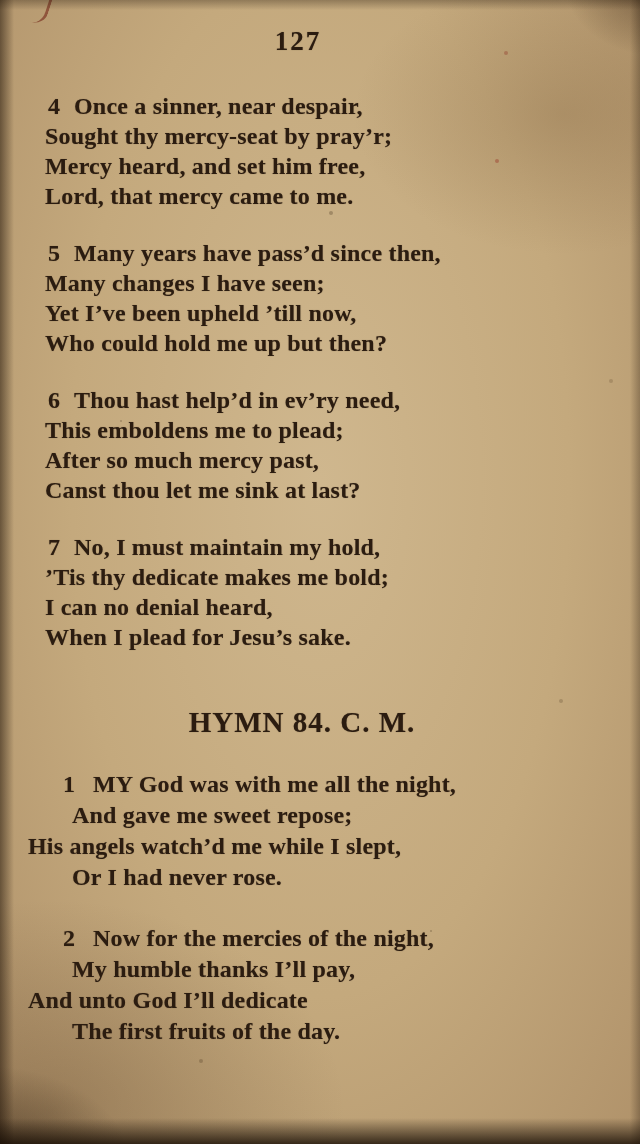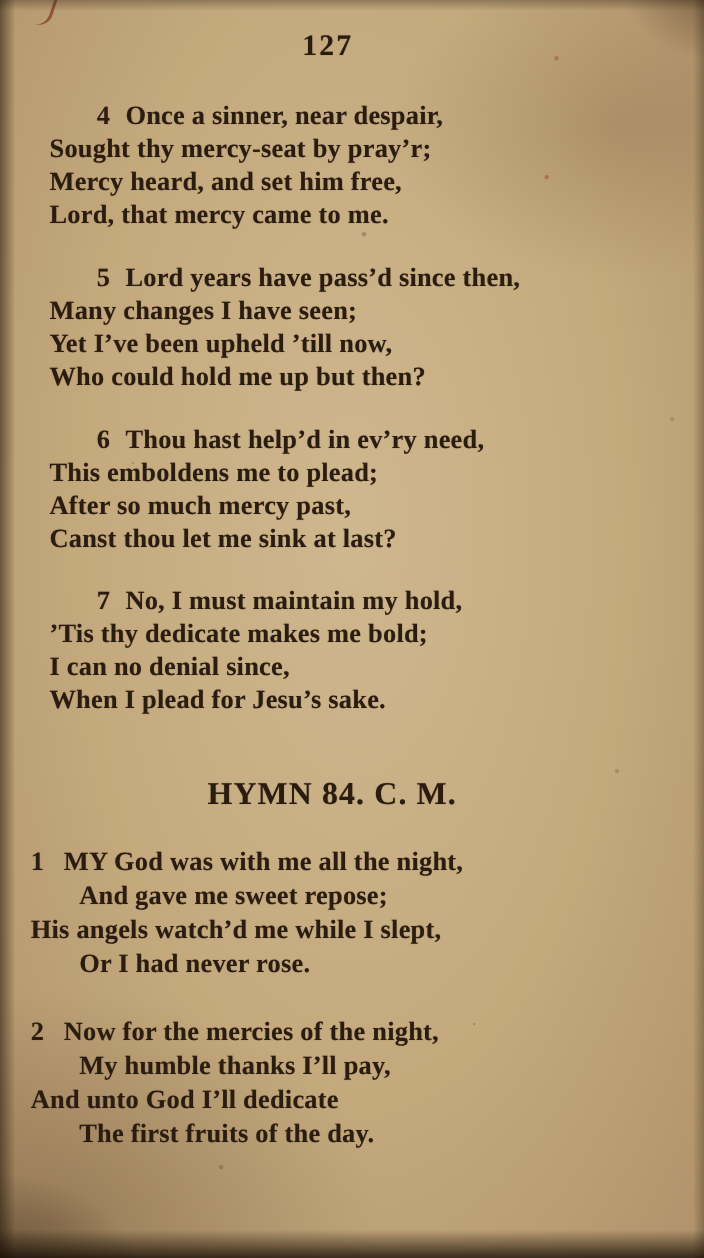--- a/index.html
+++ b/index.html
@@ -52,31 +52,31 @@
   }
   .line{
     font-size:24px;line-height:30px;white-space:nowrap;
     text-shadow:0 0 1px rgba(43,28,16,.40);
   }
   .num{display:inline-block;}
 
   .v47{margin:0 0 27px 0;}
   .v47.firstblock{margin-top:34px;}
   .v47 .line{padding-left:45px;}
-  .v47 .line.first{padding-left:48px;margin-left:40px;}
+  .v47 .line.first{padding-left:48px;}
   .v47 .num{width:26px;}
 
   .hymn-heading{
     margin:54px 0 30px 0;text-align:center;font-size:29px;letter-spacing:1px;
     transform:translateX(-18px);font-weight:700;
     text-shadow:0 0 1px rgba(43,28,16,.45);
   }
   .vh{margin:0 0 30px 0;}
   .vh .line{line-height:31px;}
-  .vh .line.first{padding-left:28px;}
+  .vh .line.first{padding-left:18px;margin-left:45px;}
   .vh .num{width:30px;}
   .vh .line.odd{padding-left:28px;}
   .vh .line.indent{padding-left:72px;}
 </style>
 </head>
 <body>
 
 <div class="scan">
 
   <div class="mark-topleft"></div>
@@ -87,37 +87,37 @@
   <div class="pagenum">127</div>
 
   <section class="v47 firstblock">
     <div class="line first"><span class="num">4</span><span>Once a sinner, near despair,</span></div>
     <div class="line">Sought thy mercy-seat by pray’r;</div>
     <div class="line">Mercy heard, and set him free,</div>
     <div class="line">Lord, that mercy came to me.</div>
   </section>
 
   <section class="v47">
-    <div class="line first"><span class="num">5</span><span>Lord years have pass’d since then,</span></div>
+    <div class="line first"><span class="num">5</span><span>Many years have pass’d since then,</span></div>
     <div class="line">Many changes I have seen;</div>
     <div class="line">Yet I’ve been upheld ’till now,</div>
     <div class="line">Who could hold me up but then?</div>
   </section>
 
   <section class="v47">
     <div class="line first"><span class="num">6</span><span>Thou hast help’d in ev’ry need,</span></div>
     <div class="line">This emboldens me to plead;</div>
     <div class="line">After so much mercy past,</div>
     <div class="line">Canst thou let me sink at last?</div>
   </section>
 
   <section class="v47">
     <div class="line first"><span class="num">7</span><span>No, I must maintain my hold,</span></div>
     <div class="line">’Tis thy dedicate makes me bold;</div>
-    <div class="line">I can no denial since,</div>
+    <div class="line">I can no denial heard,</div>
     <div class="line">When I plead for Jesu’s sake.</div>
   </section>
 
   <h2 class="hymn-heading">HYMN 84. C. M.</h2>
 
   <section class="vh">
     <div class="line first"><span class="num">1</span><span>MY God was with me all the night,</span></div>
     <div class="line indent">And gave me sweet repose;</div>
     <div class="line odd">His angels watch’d me while I slept,</div>
     <div class="line indent">Or I had never rose.</div>

